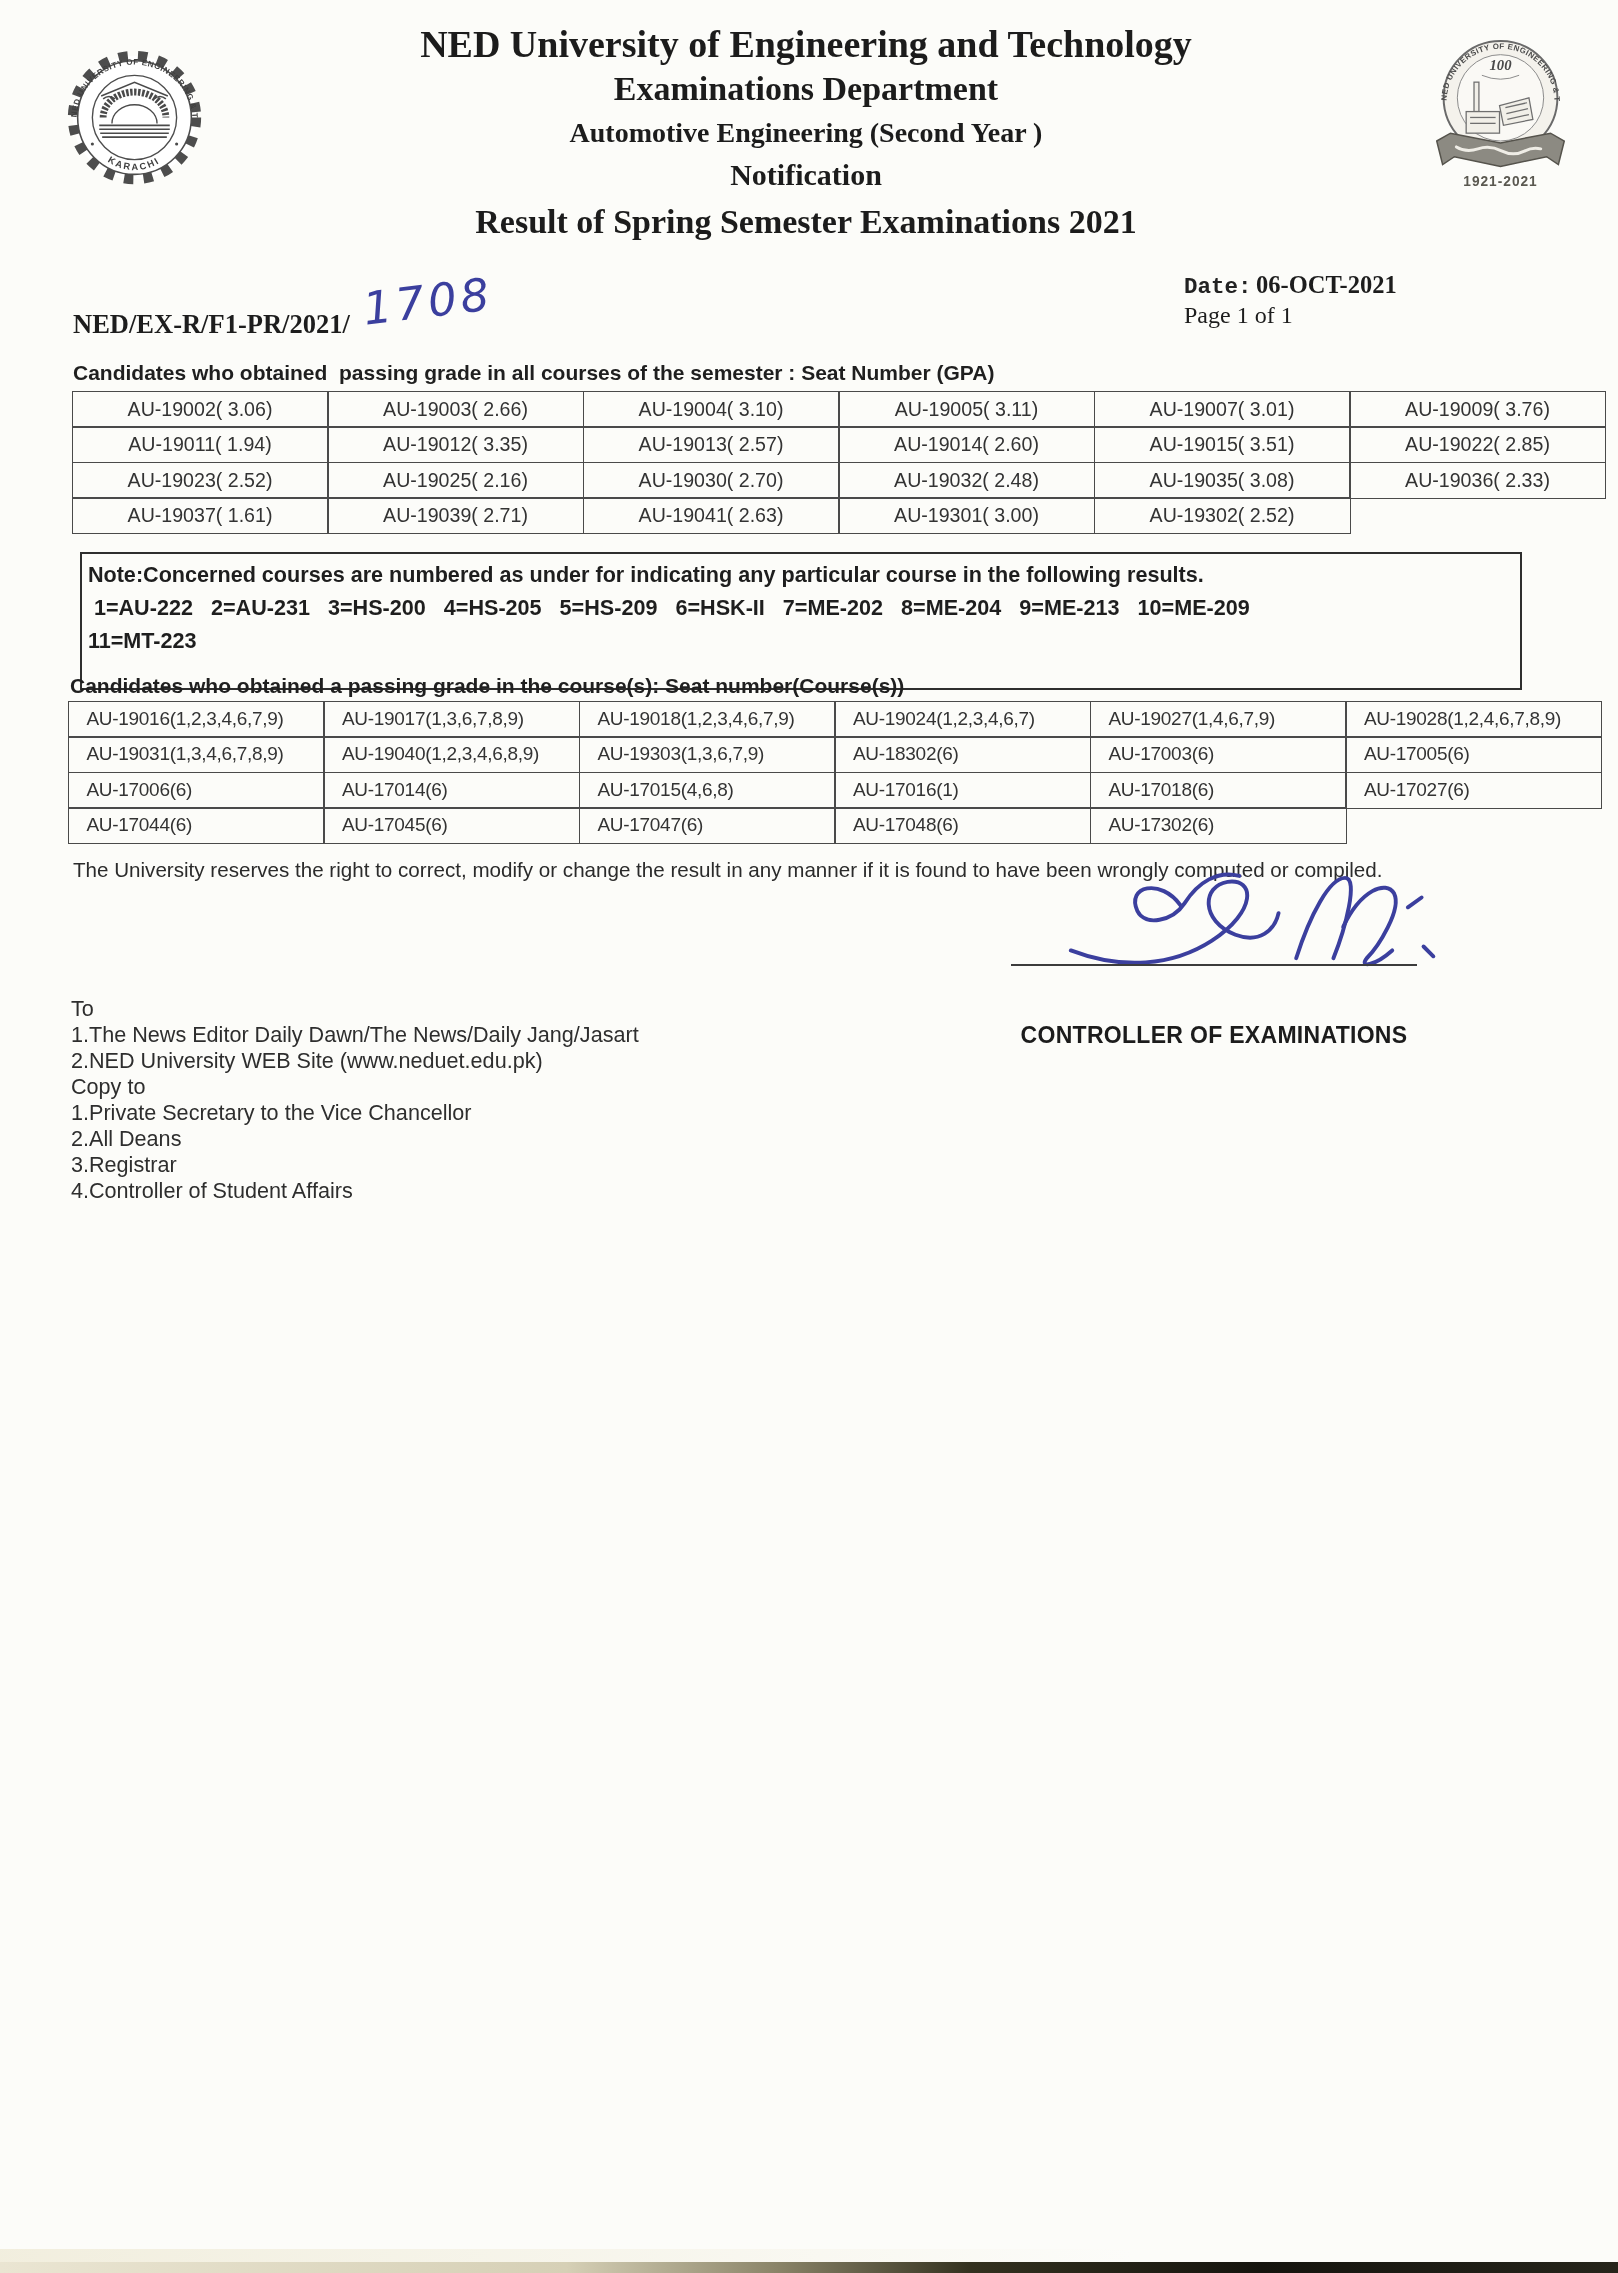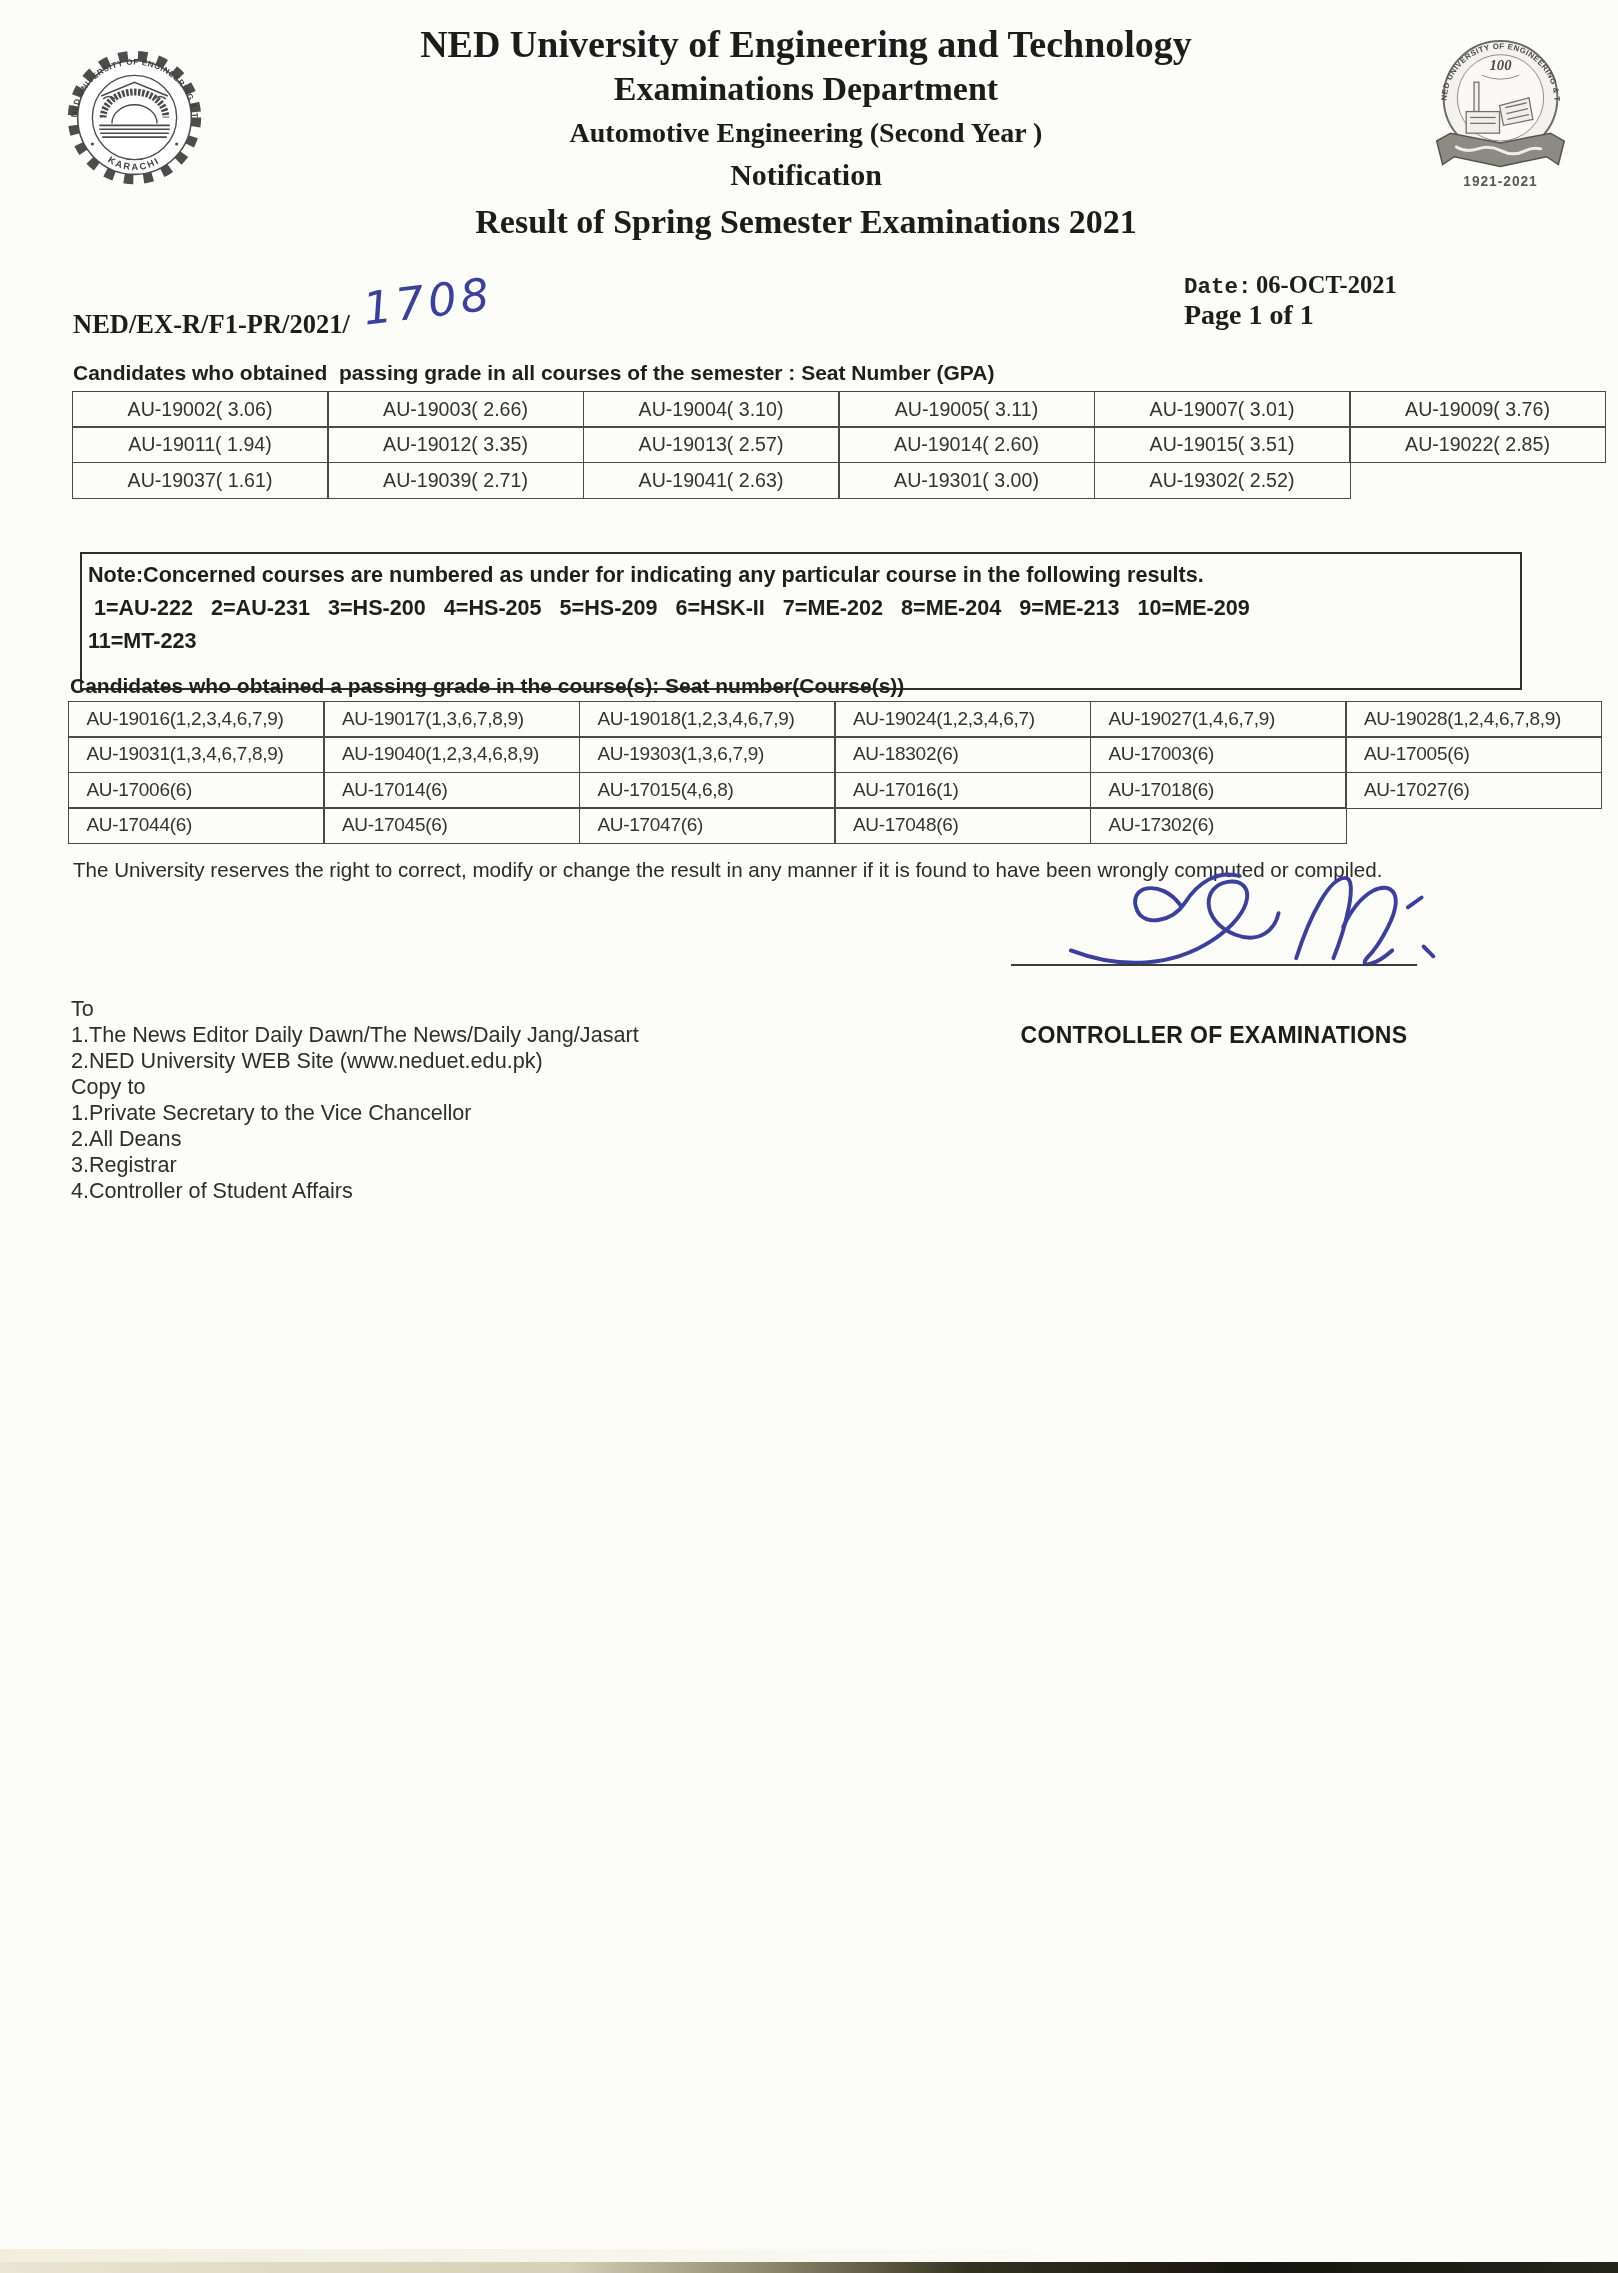--- a/index.html
+++ b/index.html
@@ -25,21 +25,21 @@
   .logo-right{position:absolute;left:1423px;top:31px;}
   
   .ref-line{position:absolute;left:73px;top:291px;font-family:"Liberation Serif", serif;
     font-weight:bold;font-size:26.5px;color:#1d1d1d;white-space:nowrap;}
   .handwritten{display:inline-block;position:relative;top:-15.7px;margin-left:13.7px;
     font-family:"DejaVu Sans", sans-serif;font-style:italic;font-weight:normal;
     font-size:45px;color:#3b3f9e;transform:rotate(-7deg);letter-spacing:3.9px;}
   .meta{position:absolute;left:1184px;top:272px;line-height:26.5px;white-space:nowrap;}
   .meta .dlabel{font-family:"Liberation Mono", monospace;font-weight:bold;font-size:22.5px;color:#222;}
   .meta .dvalue{font-family:"Liberation Serif", serif;font-weight:bold;font-size:24.5px;color:#1d1d1d;}
-  .meta .pinfo{font-family:"Liberation Serif", serif;font-weight:bold;font-size:28px;color:#1d1d1d;}
+  .meta .pinfo{font-family:"Liberation Serif", serif;font-weight:normal;font-size:24px;color:#1d1d1d;}
   
   .sec-head{position:absolute;font-weight:bold;font-size:21px;color:#1f1f1f;white-space:pre;}
   .sec1{left:73px;top:361px;}
   .sec2{left:70px;top:674px;}
   
   .tbl{position:absolute;}
   .trow{display:flex;}
   .tcell{width:257px;height:37px;box-sizing:border-box;border:1.5px solid #4a4a4a;
     margin-top:-1.5px;margin-left:-1.5px;font-size:19.6px;color:#333;
     overflow:hidden;white-space:nowrap;}
@@ -161,20 +161,28 @@
     </div>
     <div class="trow">
       <div class="tcell">AU-19011( 1.94)</div>
       <div class="tcell">AU-19012( 3.35)</div>
       <div class="tcell">AU-19013( 2.57)</div>
       <div class="tcell">AU-19014( 2.60)</div>
       <div class="tcell">AU-19015( 3.51)</div>
       <div class="tcell">AU-19022( 2.85)</div>
     </div>
     <div class="trow">
+      <div class="tcell">AU-19023( 2.52)</div>
+      <div class="tcell">AU-19025( 2.16)</div>
+      <div class="tcell">AU-19030( 2.70)</div>
+      <div class="tcell">AU-19032( 2.48)</div>
+      <div class="tcell">AU-19035( 3.08)</div>
+      <div class="tcell">AU-19036( 2.33)</div>
+    </div>
+    <div class="trow">
       <div class="tcell">AU-19037( 1.61)</div>
       <div class="tcell">AU-19039( 2.71)</div>
       <div class="tcell">AU-19041( 2.63)</div>
       <div class="tcell">AU-19301( 3.00)</div>
       <div class="tcell">AU-19302( 2.52)</div>
     </div>
   </div>
 
   <div class="notebox">
     <div class="note-line">Note:Concerned courses are numbered as under for indicating any particular course in the following results.</div>

